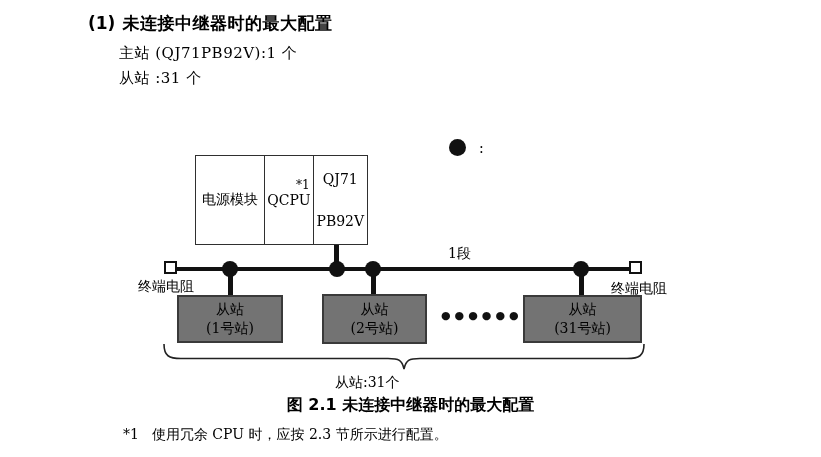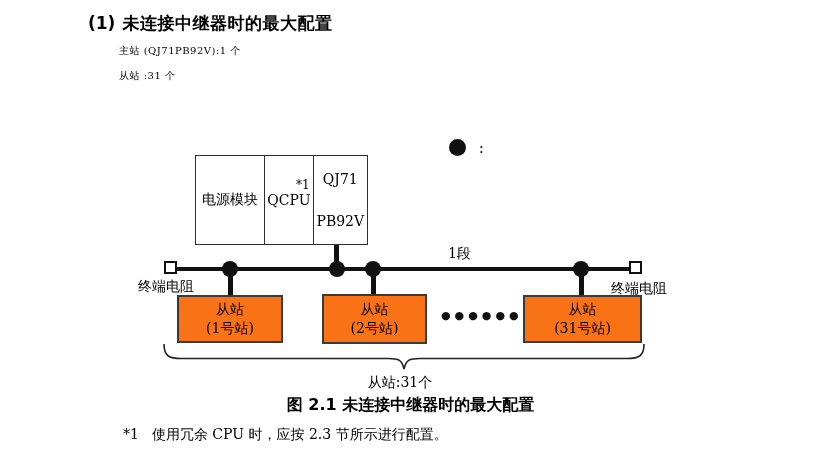--- a/index.html
+++ b/index.html
@@ -9,21 +9,21 @@
     overflow:hidden;
   }
   .abs { position:absolute; }
 
   
   .h1 {
     left:88px; top:12px; font-family:"DejaVu Sans","Liberation Sans",sans-serif;
     font-weight:bold; font-size:17px; letter-spacing:0.5px; white-space:nowrap;
   }
   .h1 .num { margin-right:7px; letter-spacing:0; }
-  .hline { left:119px; font-size:10px; white-space:nowrap; letter-spacing:0.5px; }
+  .hline { left:119px; font-size:15px; white-space:nowrap; letter-spacing:0.5px; }
   .hline.l2 { top:44px; }
   .hline.l3 { top:69px; }
 
   
   .master-label { left:196px; top:136px; font-size:14px; white-space:nowrap; }
 
   
   .master-box {
     left:195px; top:155px; width:173px; height:90px;
     border:1px solid #2f2f2f; display:flex; box-sizing:border-box; background:#fff;
@@ -52,29 +52,29 @@
   .term.right { left:629px; }
   .term-label { font-size:14px; white-space:nowrap; }
   .term-label.left  { left:138px; top:278px; }
   .term-label.right { left:611px; top:280px; }
 
   .dot { width:16px; height:16px; border-radius:50%; background:#111; top:261px; }
   .drop { width:5px; background:#111; }
 
   
   .slave {
-    border:2px solid #3a3a3a; background:#f97316; box-sizing:border-box;
+    border:2px solid #3a3a3a; background:#737373; box-sizing:border-box;
     display:flex; flex-direction:column; align-items:center; justify-content:center;
     font-size:14px; line-height:19px; text-align:center;
   }
   .ellipsis { left:441px; top:309px; font-size:11px; letter-spacing:4px; color:#111; white-space:nowrap; }
 
   
   .brace { left:163px; top:343px; }
-  .brace-label { left:335px; top:374px; width:130px; text-align:center; font-size:14px; }
+  .brace-label { left:335px; top:374px; width:130px; text-align:left; font-size:14px; }
   .caption {
     left:0; top:395px; width:821px; text-align:center;
     font-family:"DejaVu Sans","Liberation Sans",sans-serif; font-weight:bold; font-size:16px;
   }
   .footnote { left:123px; top:426px; font-size:14px; white-space:nowrap; }
   .footnote .marker { margin-right:13px; }
 </style>
 </head>
 <body>
 

